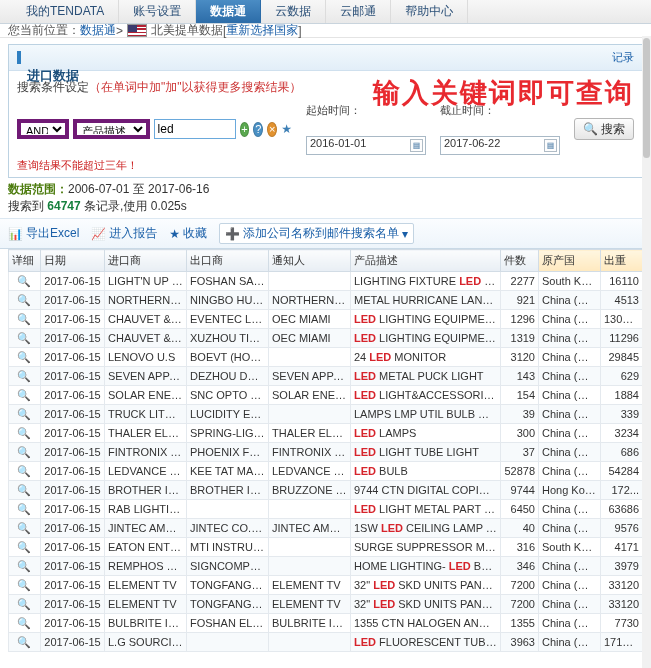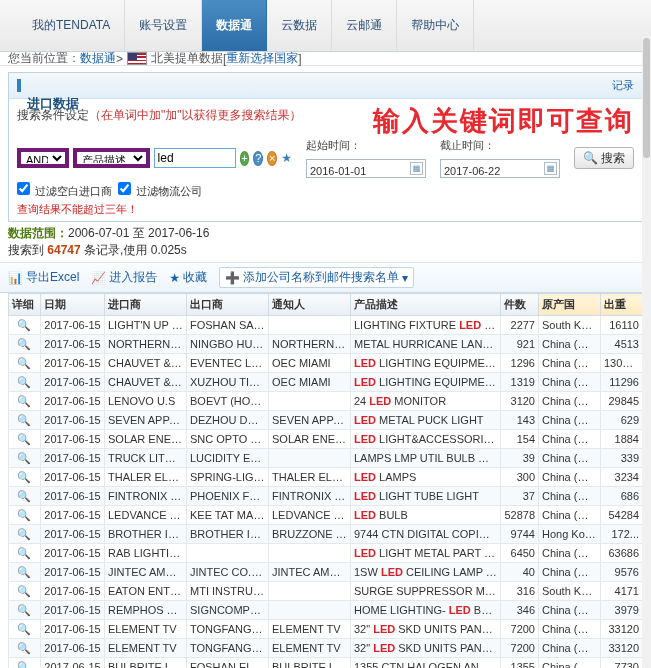--- a/index.html
+++ b/index.html
@@ -9,26 +9,26 @@
     font-family: "Liberation Sans", sans-serif;
     font-size: 12px;
     color: #333;
     background: #fff;
     overflow: hidden;
   }
   #app { width: 651px; height: 668px; position: relative; background:#fff; }
 
   
   .topnav {
-    height: 52px;
+    height: 24px;
     background: linear-gradient(#f7f7f7, #e9e9e9);
     border-bottom: 1px solid #c9d4dd;
     display: flex;
     align-items: stretch;
-    padding-left: 18px;
+    padding-left: 12px;
   }
   .topnav .tab {
     display: flex; align-items: center; justify-content: center;
     padding: 0 14px;
     font-size: 12px;
     color: #2a4f77;
     border-right: 1px solid #dcdcdc;
     cursor: pointer;
     white-space: nowrap;
   }
@@ -87,21 +87,21 @@
     width: 4px; height: 13px; background: #2f7fc1; margin-right: 6px;
   }
   .panel-title { font-size: 13px; font-weight: bold; color: #1c4f7c; margin-top: 36px; }
   .panel-head .right-link {
     position: absolute; right: 8px; top: 5px;
     font-size: 11px; color: #1a5fa8; cursor: pointer;
   }
 
   
   .form-area { padding: 8px 8px 4px 8px; position: relative; }
-  .form-row { display: flex; align-items: flex-end; margin-bottom: 14px; font-size: 12px; }
+  .form-row { display: flex; align-items: flex-end; margin-bottom: 7px; font-size: 12px; }
   .hint-label { color: #444; }
   .hint-paren { color: #c33; }
 
   .form-row2 { display: flex; align-items: center; gap: 4px; flex-wrap: nowrap; }
   select.sel {
     height: 20px; font-size: 11px; border: 4px solid #701a75; background: #fff;
     padding: 1px;
   }
   .sel-and { width: 52px; }
   .sel-field { width: 120px; }
@@ -117,24 +117,24 @@
   }
   .rb-green { background: #5aa84f; }
   .rb-blue  { background: #4a90c4; }
   .rb-orange{ background: #e2922f; }
   .icon-btn {
     width: 16px; height: 16px; cursor: pointer;
     display: inline-flex; align-items: center; justify-content: center;
     color: #3d7fb5; font-size: 12px;
   }
   .date-group { display: flex; flex-direction: column; font-size: 11px; margin-left: 10px; }
-  .date-label { color: #444; margin-bottom: 6px; }
+  .date-label { color: #444; margin-bottom: 18px; }
   .date-box {
     width: 120px; height: 19px; border: 1px solid #a9b9c6; background: #fff;
-    font-size: 11px; display: flex; align-items: flex-end; padding: 0 3px;
+    font-size: 11px; display: flex; align-items: flex-start; padding: 0 3px;
     position: relative; color: #333;
   }
   .date-box .cal {
     position: absolute; right: 2px; top: 2px;
     width: 13px; height: 13px; background: #fdfdfd; border: 1px solid #b0bcc6;
     font-size: 8px; color: #5c88ae; text-align: center; line-height: 12px;
   }
   .search-btn {
     margin-left: 10px;
     height: 22px; min-width: 60px;
@@ -158,21 +158,21 @@
     white-space: nowrap;
     pointer-events: none;
   }
 
   
   .range-line {
     padding: 3px 8px;
     font-size: 12px;
     color: #333;
   }
-  .range-line b { color: #c2410c; }
+  .range-line b { color: #15803d; }
   .range-line .blue { color: #4d7c0f; font-weight: bold; }
 
   
   .toolbar {
     display: flex; align-items: center; gap: 12px;
     padding: 4px 8px;
     background: linear-gradient(#fbfdff, #eef5fb);
     border-top: 1px solid #dce8f2;
     border-bottom: 1px solid #c9d9e6;
     font-size: 12px;
@@ -186,21 +186,21 @@
     border-radius: 2px; cursor: pointer;
   }
 
   
   .table-wrap { padding: 0 8px; }
   table.grid { border-collapse: collapse; width: 100%; font-size: 11px; table-layout: fixed; }
   table.grid th {
     background: linear-gradient(#fbfcfd, #e8eef4);
     border: 1px solid #d2dce5;
     height: 22px;
-    font-weight: bold;
+    font-weight: normal;
     color: #333;
     font-size: 11px;
     padding: 0 3px;
     text-align: left;
     white-space: nowrap;
   }
   table.grid th.hl { background: linear-gradient(#fff6e0, #ffe9bf); }
   table.grid td {
     border: 1px solid #e4e9ee;
     height: 19px;
@@ -299,30 +299,20 @@
             <span class="cal">▦</span>
           </div>
         </div>
 
         <button class="search-btn">
           <span>🔍</span>
           <span>搜索</span>
         </button>
       </div>
 
-      <div class="chk-row">
-        <label>
-          <input type="checkbox" checked="" style="">
-          <span>过滤空白进口商</span>
-        </label>
-        <label>
-          <input type="checkbox" checked="" style="">
-          <span>过滤物流公司</span>
-        </label>
-      </div>
       <div class="red-note">查询结果不能超过三年！</div>
     </div>
   </div>
 
   <div class="range-line">
     <span class="blue">数据范围：</span><span>2006-07-01 至 2017-06-16</span>
     <br>
     <span>搜索到</span>
     <b>64747</b>
     <span>条记录,使用</span>

